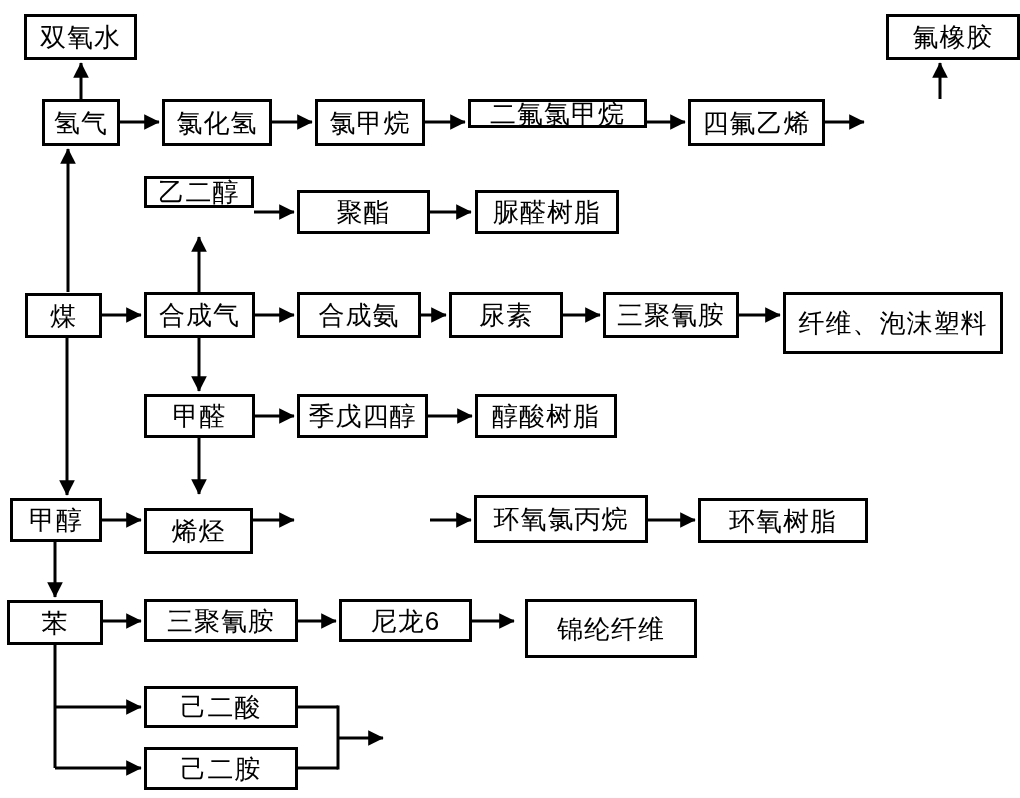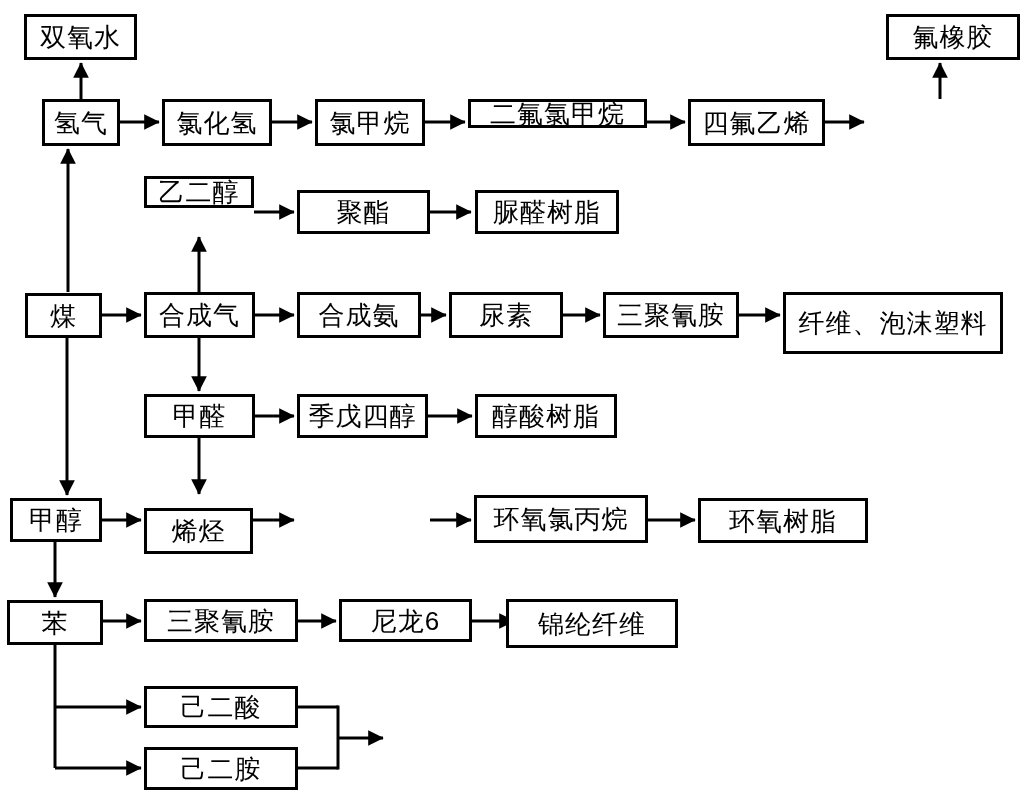--- a/index.html
+++ b/index.html
@@ -108,18 +108,18 @@
   <div class="node" style="left:475px;top:394px;width:142px;height:44px">醇酸树脂</div>
 
   <div class="node" style="left:10px;top:498px;width:92px;height:44px">甲醇</div>
   <div class="node" style="left:144px;top:508px;width:109px;height:46px">烯烃</div>
   <div class="node" style="left:474px;top:495px;width:174px;height:48px">环氧氯丙烷</div>
   <div class="node" style="left:698px;top:498px;width:170px;height:45px">环氧树脂</div>
 
   <div class="node" style="left:7px;top:600px;width:96px;height:45px">苯</div>
   <div class="node" style="left:144px;top:599px;width:154px;height:43px">三聚氰胺</div>
   <div class="node" style="left:339px;top:599px;width:133px;height:43px">尼龙6</div>
-  <div class="node" style="left:506px;top:599px;width:172px;height:49px">锦纶纤维</div>
+  <div class="node" style="left:525px;top:599px;width:172px;height:59px">锦纶纤维</div>
 
   <div class="node" style="left:144px;top:686px;width:154px;height:42px">己二酸</div>
   <div class="node" style="left:144px;top:747px;width:154px;height:43px">己二胺</div>
 
 </div>
 
 </body></html>

